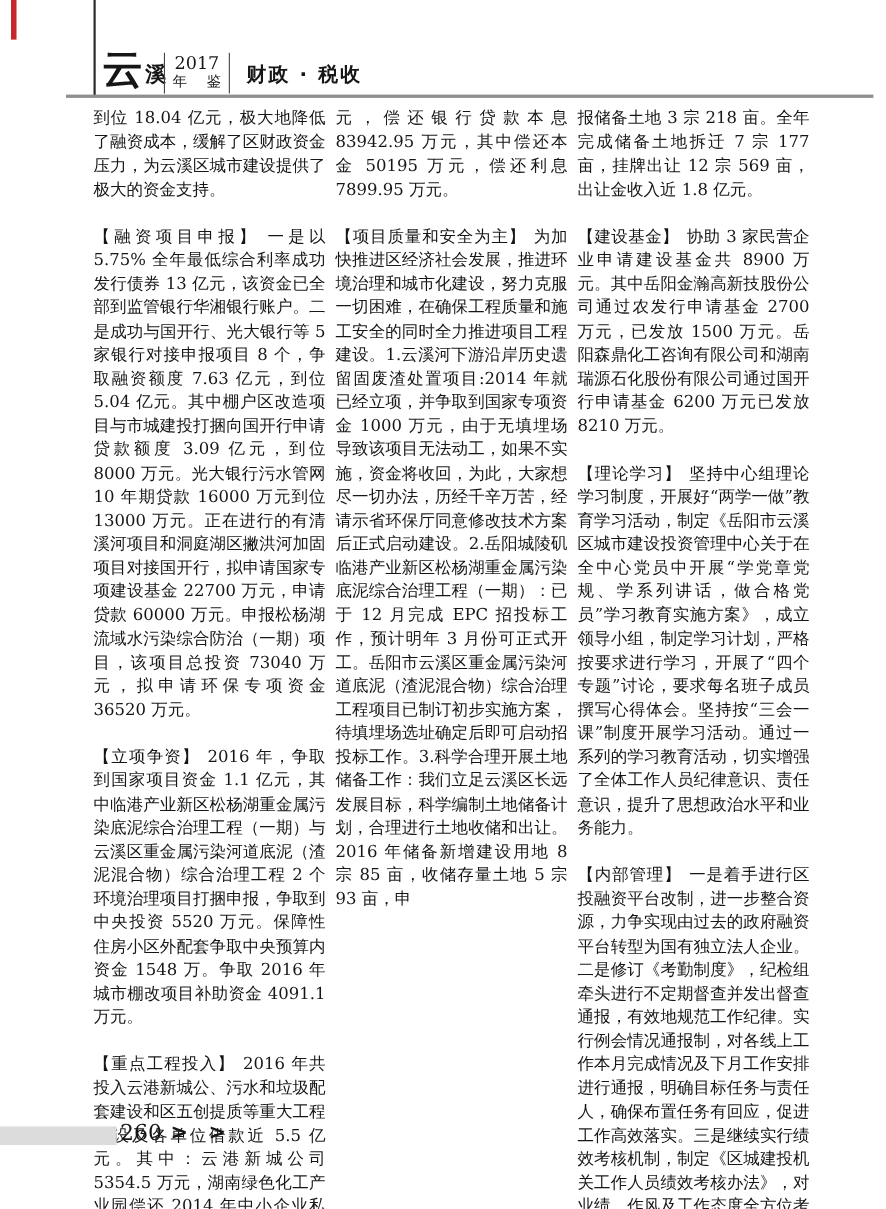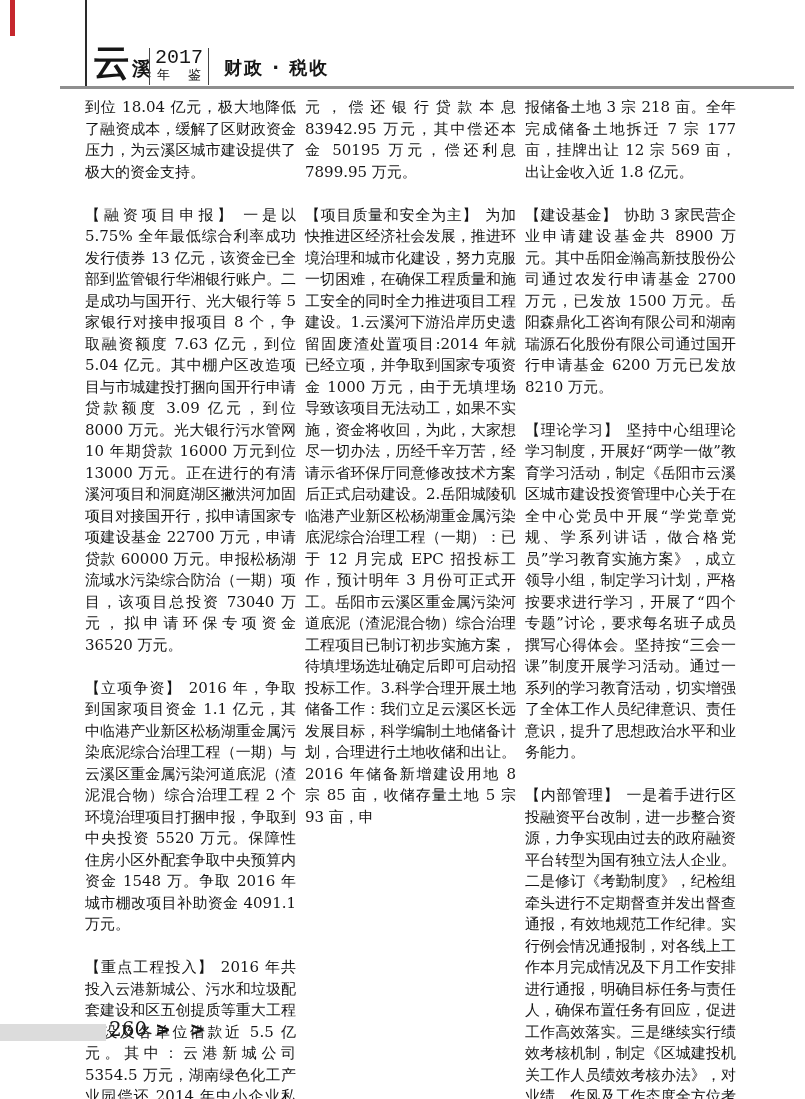--- a/index.html
+++ b/index.html
@@ -7,21 +7,21 @@
         font-family:"DejaVu Serif", serif;color:#161616;}
   .edge-marker{position:absolute;left:10px;top:0;width:5px;height:36px;background:#c5272d;}
   .vline-main{position:absolute;left:85px;top:0;width:2px;height:88px;background:#2a2a2a;}
   .header-rule{position:absolute;left:60px;top:86px;width:734px;height:3px;background:#8f8f8f;}
   .logo{position:absolute;left:93px;top:44px;display:flex;align-items:flex-end;}
   .logo-main{font-size:37px;font-weight:bold;line-height:1;}
   .logo-sub{font-size:19px;font-weight:bold;line-height:1;margin:0 0 3px 2px;}
   .hdr-div{position:absolute;top:48px;width:1px;height:37px;background:#444;}
   .div1{left:149px;} .div2{left:208px;}
   .year-block{position:absolute;left:155px;top:49px;width:48px;text-align:center;}
-  .year{font-size:20px;line-height:17px;font-family:Liberation Mono, monospace;}
+  .year{font-size:16px;line-height:17px;}
   .year-label{font-size:13px;line-height:17px;display:flex;justify-content:space-between;padding:0 2px;}
   .section-title{position:absolute;left:224px;top:56px;font-size:18px;font-weight:bold;
                  font-family:"DejaVu Sans", sans-serif;letter-spacing:2px;}
   .column{position:absolute;top:97px;width:211px;text-align:justify;
           font-size:15px;line-height:21.5px;}
   .col-1{left:85px;} .col-2{left:305px;} .col-3{left:525px;}
   .block{margin:0;}
   .block + .block{margin-top:21.5px;}
   .entry-heading{font-weight:normal;font-family:"DejaVu Sans", sans-serif;margin-right:7px;}
   .footer-bar{position:absolute;left:0;top:1024px;width:106px;height:17px;background:#dcdcdc;}

